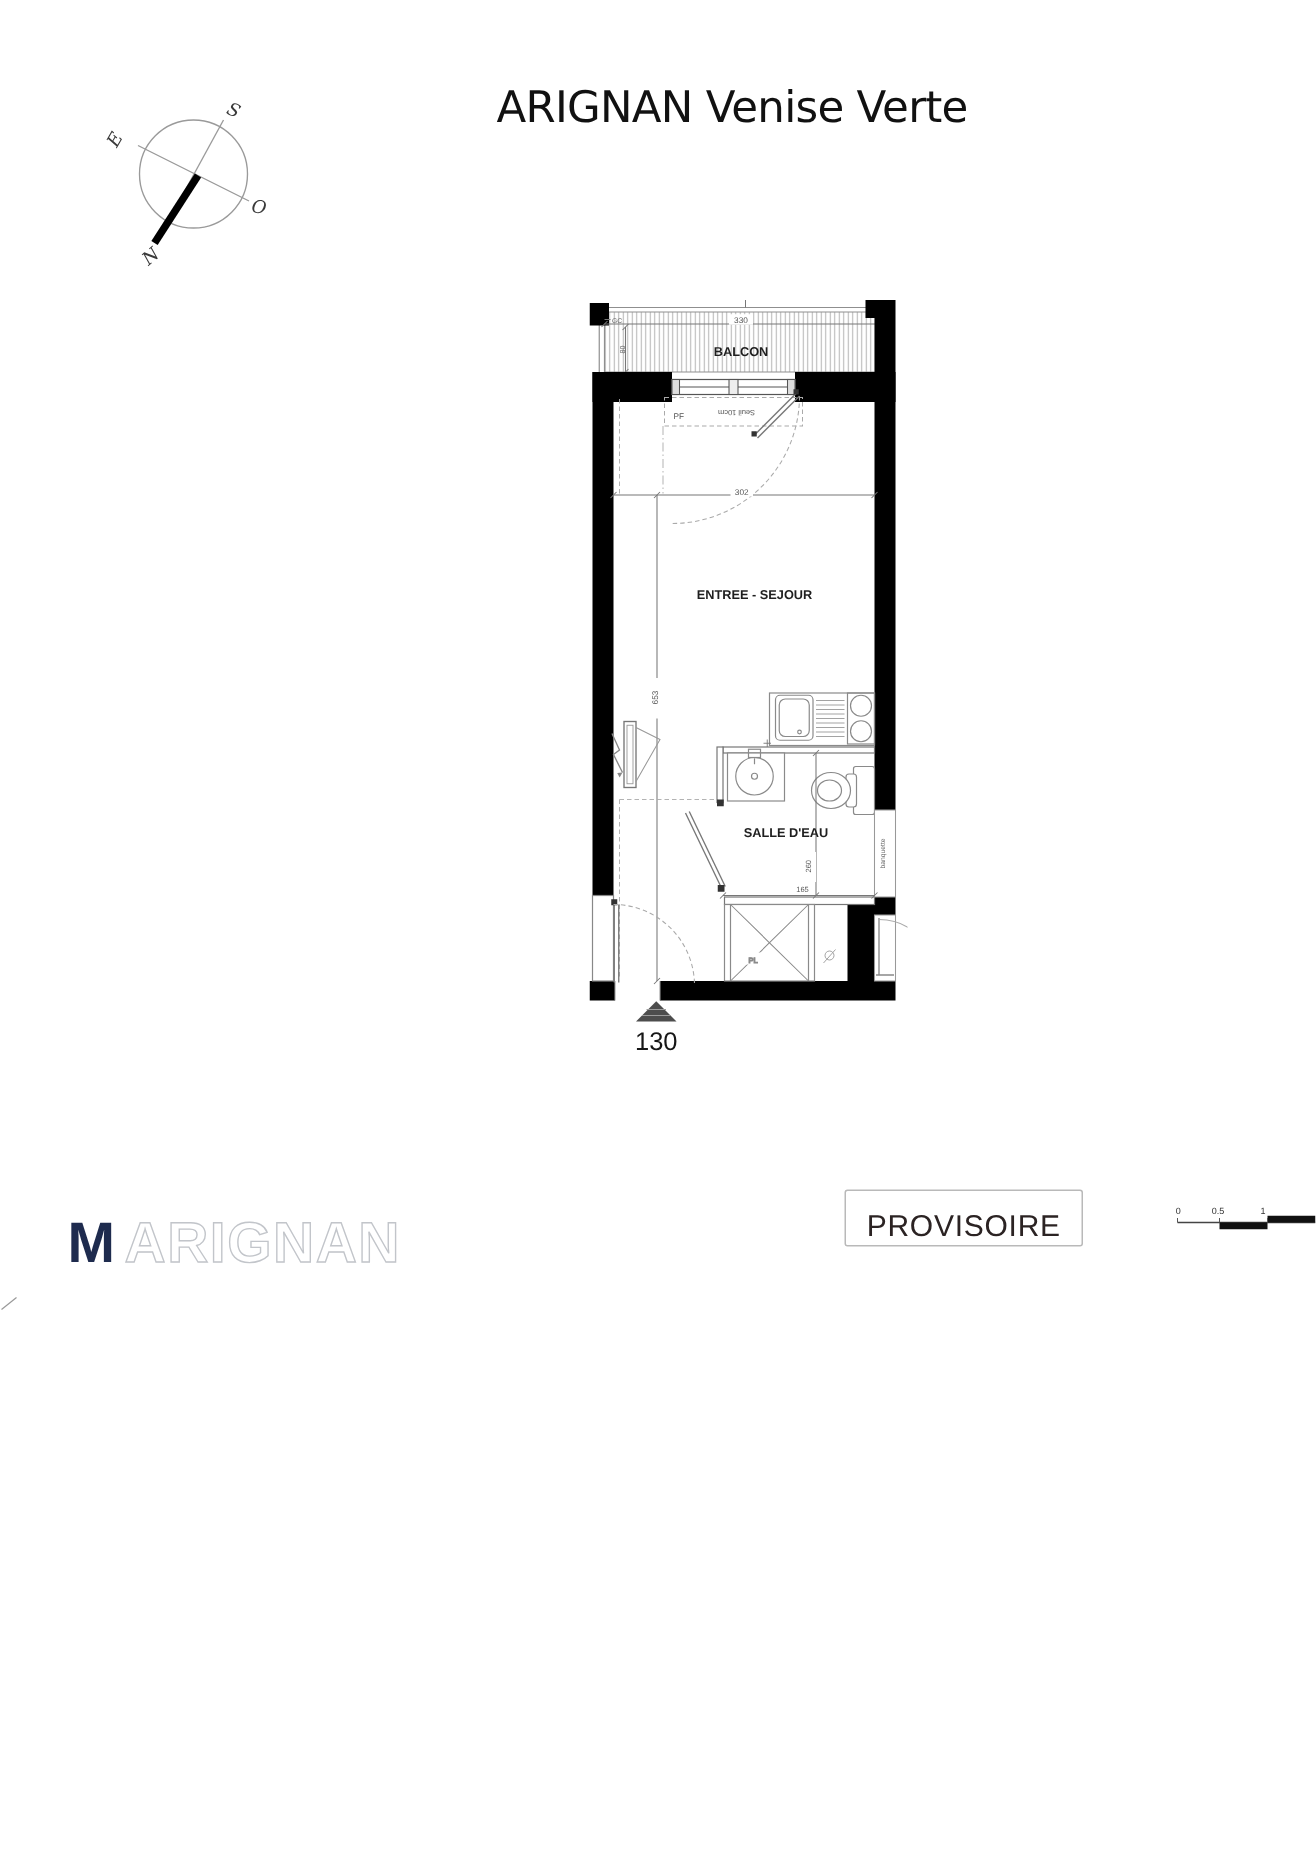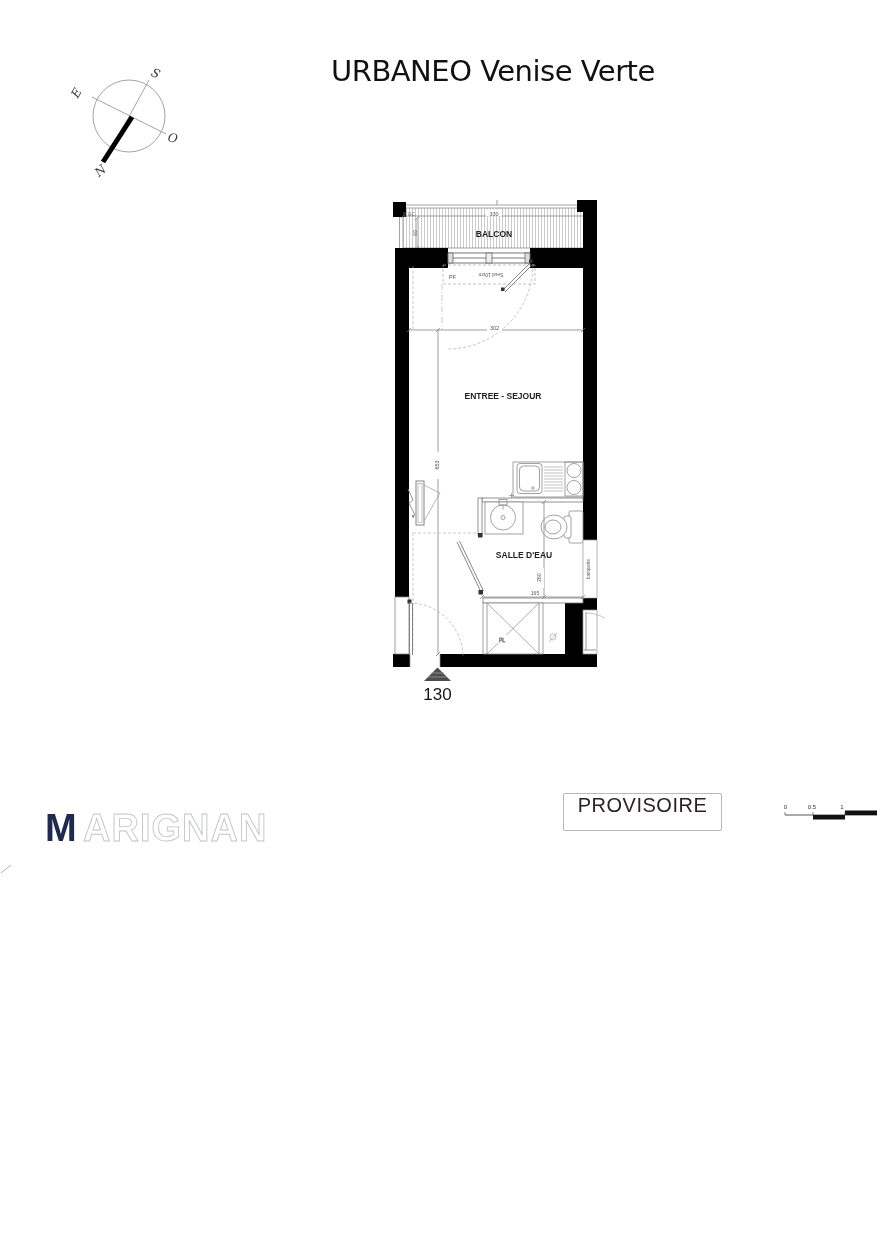--- a/index.html
+++ b/index.html
@@ -10,35 +10,35 @@
   .page-title{
     position:absolute;left:331px;top:54px;margin:0;
     font-family:"DejaVu Sans",sans-serif;font-size:29px;font-weight:500;
     color:#111;letter-spacing:-0.5px;white-space:nowrap;
   }
   .compass{position:absolute;left:70px;top:60px;}
   .plan{position:absolute;left:393px;top:200px;}
   .stamp{
     position:absolute;left:563px;top:793px;width:157px;height:36px;
     border:1px solid #b9b9b9;border-radius:2px;background:#fff;
-    display:flex;align-items:flex-start;justify-content:center;
+    display:flex;align-items:flex-end;justify-content:center;
     font-size:20px;color:#2b2323;letter-spacing:0.5px;
   }
   .logo{position:absolute;left:45px;top:806px;}
   .scalebar{position:absolute;left:780px;top:797px;}
   .edge-tick{position:absolute;left:0;top:860px;}
   svg text{font-family:"Liberation Sans",sans-serif;}
   .compass text{font-family:"DejaVu Serif",serif;font-style:italic;}
 </style>
 </head>
 <body>
 
 <div>
 
-  <h1 class="page-title">URBANEO Venise Verte</h1>
+  <h1 class="page-title">ARIGNAN Venise Verte</h1>
 
   <svg class="compass" width="120" height="122" viewBox="0 0 120 122">
     <circle cx="59" cy="56" r="36" fill="none" stroke="#9a9a9a" stroke-width="0.9"></circle>
     <g stroke="#9a9a9a" stroke-width="0.9">
       <line x1="22" y1="37" x2="96" y2="74"></line>
       <line x1="79" y1="20" x2="37" y2="97"></line>
     </g>
     <line x1="62" y1="57" x2="33" y2="102" stroke="#000" stroke-width="5"></line>
     <text x="84" y="17" font-size="12" fill="#3a3a3a" text-anchor="middle" transform="rotate(25,84,17)">S</text>
     <text x="10" y="35" font-size="12" fill="#3a3a3a" text-anchor="middle" transform="rotate(-60,10,35)">E</text>

